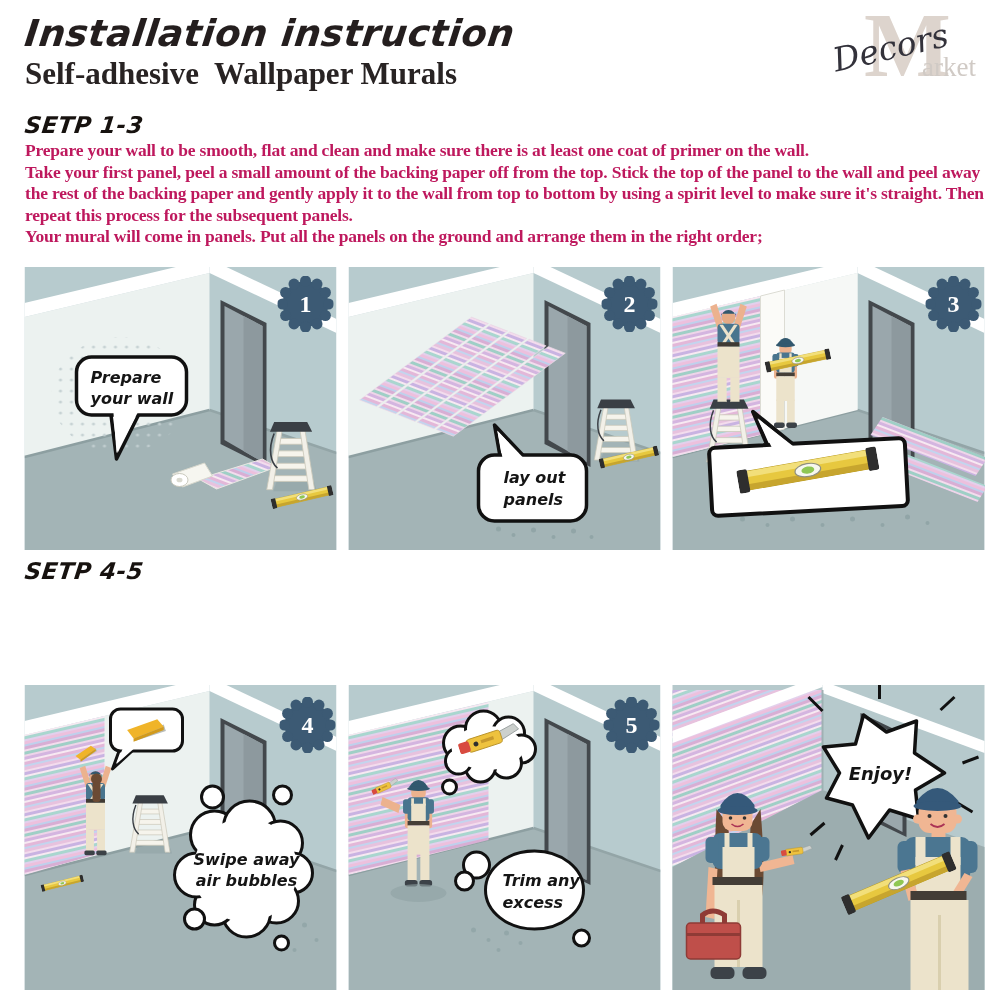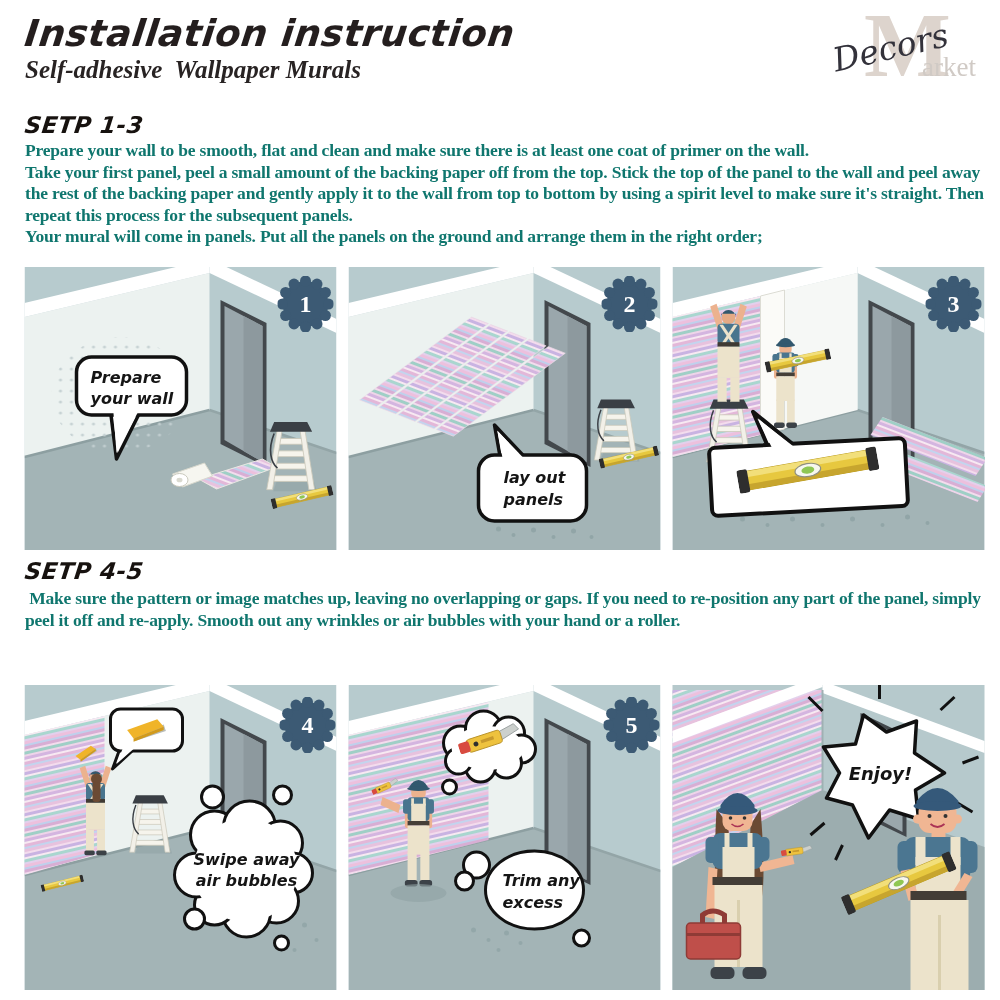--- a/index.html
+++ b/index.html
@@ -1,25 +1,25 @@
 <!DOCTYPE html>
 <html><head>
 <meta charset="utf-8">
 <style>
   html,body{margin:0;padding:0;background:#ffffff;}
   body{width:1000px;height:1000px;overflow:hidden;font-family:"Liberation Sans",sans-serif;}
   .page{position:relative;width:1000px;height:1000px;background:#fff;}
   .title{position:absolute;left:25px;top:12px;font-family:"DejaVu Sans",sans-serif;font-style:italic;font-weight:800;font-size:37px;color:#241e1e;transform:skewX(-7deg);letter-spacing:0.5px;}
-  .subtitle{position:absolute;left:25px;top:56px;font-family:"Liberation Serif",serif;font-weight:bold;font-size:25px;color:#282323;white-space:pre;font-style:italic;}
+  .subtitle{position:absolute;left:25px;top:56px;font-family:"Liberation Serif",serif;font-weight:bold;font-size:31px;color:#282323;white-space:pre;}
   .logo{position:absolute;left:830px;top:8px;width:165px;height:90px;}
   .logo-m{position:absolute;left:34px;top:-16px;font-family:"Liberation Serif",serif;font-weight:bold;font-size:92px;color:#ddd4cd;}
   .logo-script{position:absolute;left:2px;top:20px;font-family:"DejaVu Serif",serif;font-style:italic;font-size:33px;color:#33323b;transform:rotate(-13deg);}
   .logo-rest{position:absolute;left:92px;top:44px;font-family:Liberation Serif, serif;font-size:27px;color:#d0cac5;}
   .sec-heading{position:absolute;left:25px;font-family:"DejaVu Sans",sans-serif;font-style:italic;font-weight:800;font-size:23px;color:#17120f;transform:skewX(-7deg);letter-spacing:0.5px;}
-  .body-text{position:absolute;left:25px;width:962px;font-family:"Liberation Serif",serif;font-weight:bold;font-size:17.5px;line-height:21.5px;color:#0f766e;letter-spacing:-0.2px;}
+  .body-text{position:absolute;left:25px;width:962px;font-family:"Liberation Serif",serif;font-weight:bold;font-size:17.5px;line-height:21.5px;color:#be185d;letter-spacing:-0.2px;}
   .body-text p{margin:0;white-space:pre-wrap;}
   .row{position:absolute;left:24px;display:flex;gap:11px;}
   .panel{position:relative;width:313px;}
   .row1 .panel{height:283px;}
   .row2 .panel{height:305px;}
   .panel svg{position:absolute;left:0;top:0;width:100%;height:100%;display:block;}
   .bubT{font-family:"DejaVu Sans",sans-serif;font-style:italic;font-weight:800;fill:#151515;}
   .badgeNum{font-family:"Liberation Serif",serif;font-weight:bold;fill:#ffffff;}
 </style>
 </head>
@@ -293,21 +293,20 @@
         <g>
           <use href="#symBadge" x="253" y="9" width="56" height="56"></use>
           <text class="badgeNum" x="281" y="45" font-size="24" text-anchor="middle">3</text>
         </g>
       </svg>
     </div>
   </div>
 
   <div class="sec-heading" style="top:558px">SETP 4-5</div>
   <div class="body-text" style="top:588px">
-    <p> Make sure the pattern or image matches up, leaving no overlapping or gaps. If you need to re-position any part of the panel, simply peel it off and re-apply. Smooth out any wrinkles or air bubbles with your hand or a roller.</p>
   </div>
 
   <div class="row row2" style="top:685px">
 
     <div class="panel">
       <svg viewBox="0 0 312 305">
         <use href="#symRoom" width="312" height="310"></use>
         <polygon points="0,50 80,31 80,167 0,190" fill="url(#muralL)"></polygon>
         <g>
             <use href="#symLadder" x="100" y="106" width="52" height="64"></use>

